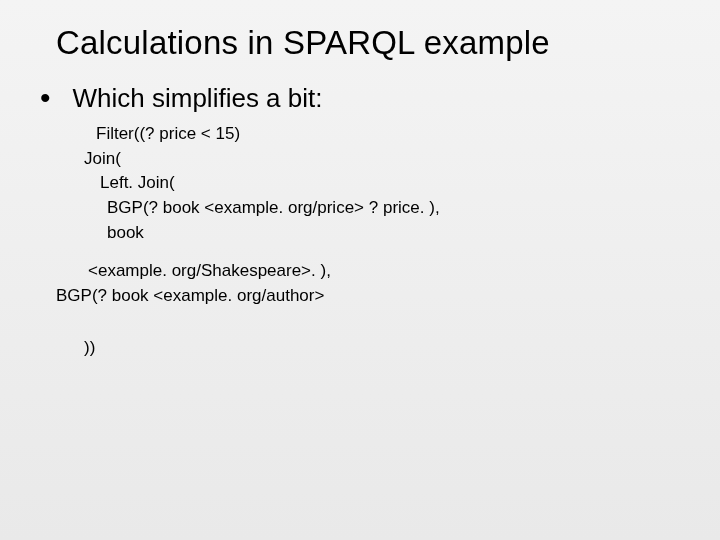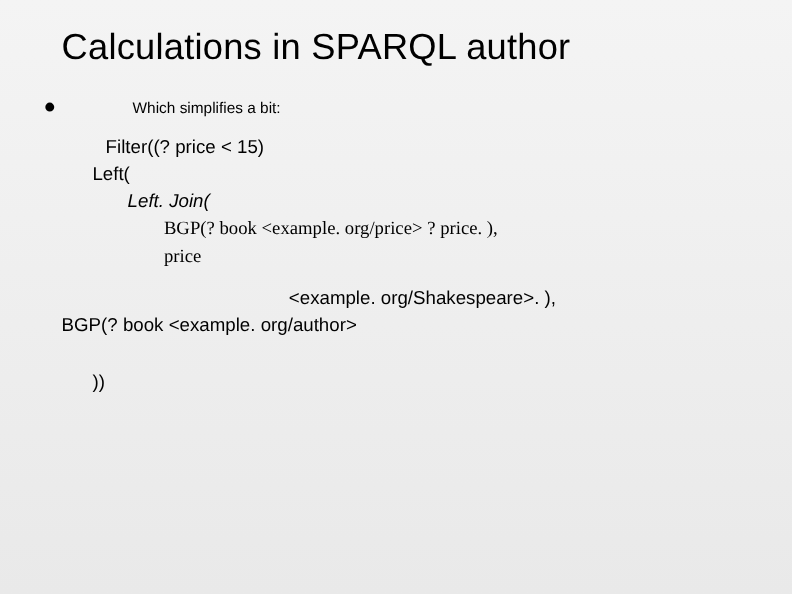--- a/index.html
+++ b/index.html
@@ -33,57 +33,56 @@
     margin-left: -16px;
     margin-bottom: 10px;
   }
   .bullet-dot {
     font-size: 30px;
     line-height: 20px;
     margin-right: 22px;
     margin-top: 4px;
   }
   .bullet-text {
-    font-size: 14px;
+    font-size: 26px;
     line-height: 28px;
-    margin-left: 48px;
   }
   .code {
     font-family: Arial, Helvetica, sans-serif; 
     font-size: 17px;
     line-height: 1.45;
   }
   .ind1 { margin-left: 40px; }
   .ind2 { margin-left: 28px; }
-  .ind3 { margin-left: 60px; font-style: italic; }
-  .ind4 { margin-left: 93px; font-family: Liberation Serif, serif; }
-  .ind5 { margin-left: 32px; text-align: center; }
+  .ind3 { margin-left: 44px; }
+  .ind4 { margin-left: 51px; }
+  .ind5 { margin-left: 32px; }
   .ind6 { }
   .gap  { height: 14px; }
 </style>
 </head>
 <body>
 
 <div class="slide">
 
-  <h1 class="title">Calculations in SPARQL author</h1>
+  <h1 class="title">Calculations in SPARQL example</h1>
 
   <div class="body">
 
     <div class="bullet-row">
       <div class="bullet-dot">•</div>
       <div class="bullet-text">Which simplifies a bit:</div>
     </div>
 
     <div class="code">
       <div class="ind1">Filter((? price &lt; 15)</div>
-      <div class="ind2">Left(</div>
+      <div class="ind2">Join(</div>
       <div class="ind3">Left. Join(</div>
       <div class="ind4">BGP(? book &lt;example. org/price&gt; ? price. ),</div>
-      <div class="ind4">price</div>
+      <div class="ind4">book</div>
       <div class="gap"></div>
       <div class="ind5">&lt;example. org/Shakespeare&gt;. ),</div>
       <div class="ind6">BGP(? book &lt;example. org/author&gt;</div>
       <div class="gap"></div>
       <div class="gap"></div>
       <div class="ind2">))</div>
     </div>
 
   </div>
 </div>

